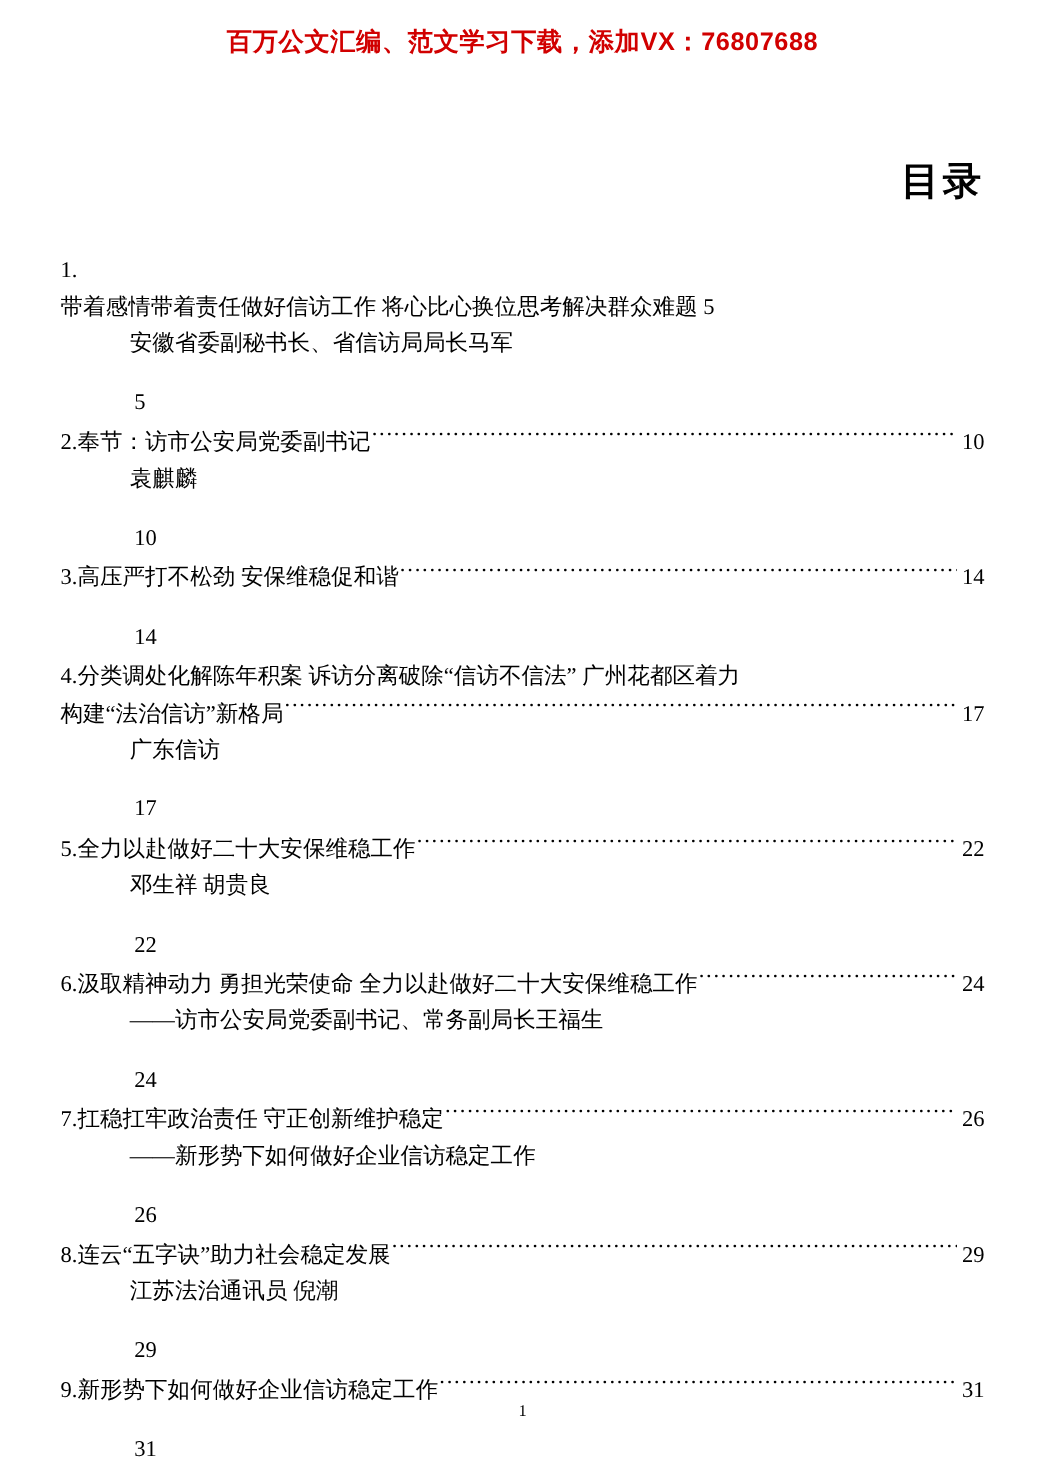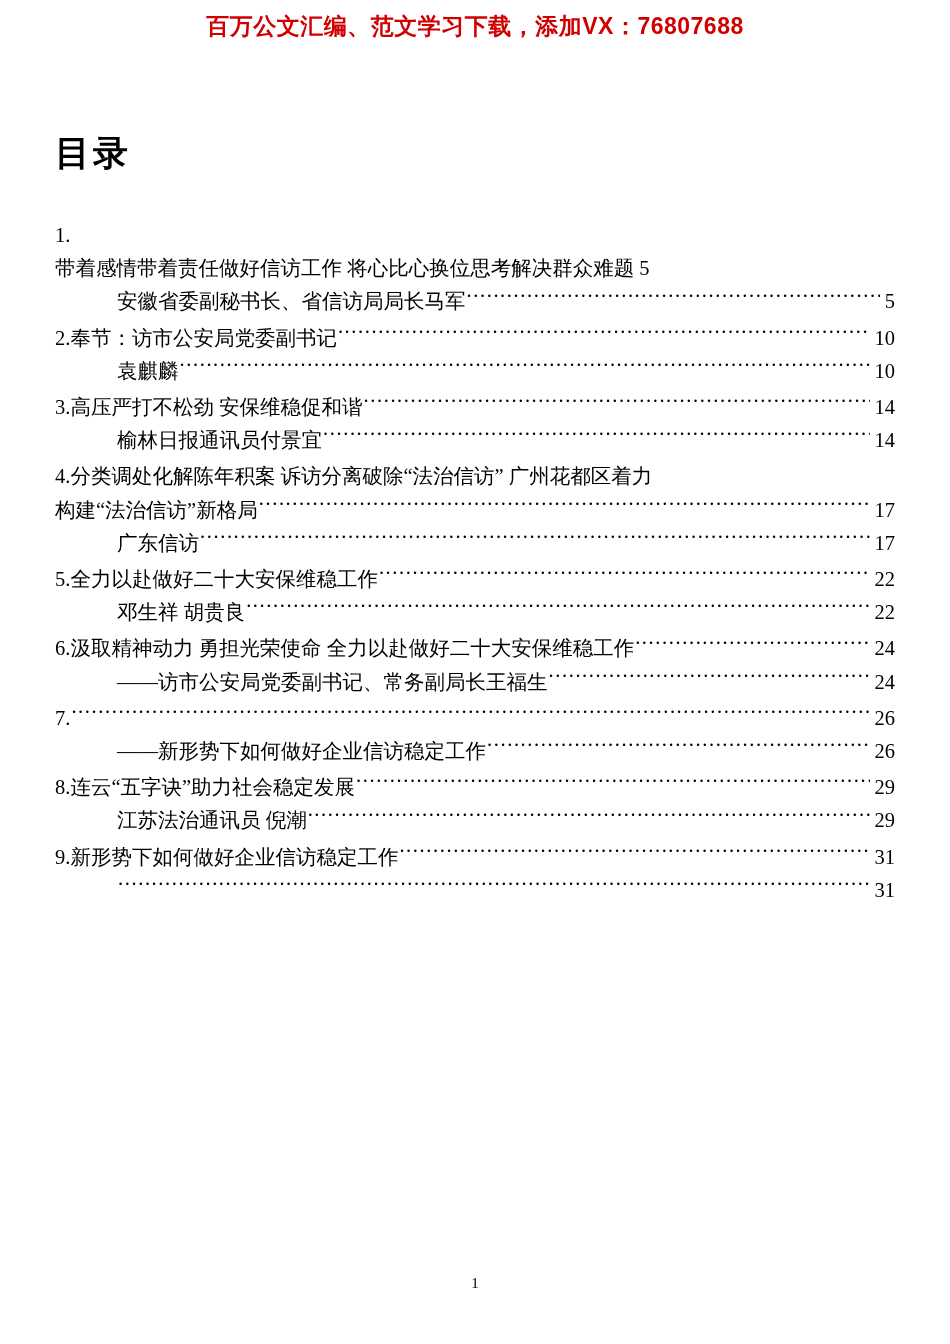--- a/index.html
+++ b/index.html
@@ -22,25 +22,25 @@
     box-sizing: border-box;
     padding: 0 55px;
   }
   .banner {
     text-align: center;
     color: #d10000;
     font-family: "Liberation Sans", sans-serif;
     font-weight: bold;
     font-size: 23px;
     letter-spacing: 0.5px;
-    padding-top: 11px;
+    padding-top: 22px;
     white-space: nowrap;
   }
   .doc-title {
-    text-align: left;
+    text-align: right;
     font-size: 35px;
     font-weight: bold;
     letter-spacing: 3px;
     margin-top: 88px;
     margin-bottom: 42px;
     font-family: "Liberation Sans", sans-serif;
   }
   .toc {
     margin-top: 6px;
   }
@@ -77,20 +77,21 @@
     left: 0;
   }
   .line .pg {
     flex: 0 0 auto;
     padding-left: 4px;
     font-size: 20.5px;
   }
 
   .sub {
     padding-left: 62px;
+    flex-direction: column;
   }
   .num-only {
     font-size: 20.5px;
     line-height: 1.62;
   }
   .wrap-line {
     font-size: 20.5px;
     line-height: 1.62;
     white-space: nowrap;
   }
@@ -141,29 +142,28 @@
     </div>
 
     <div class="entry">
       <div class="line">
         <span class="txt">3.</span>
         <span class="txt">高压严打不松劲 安保维稳促和谐</span>
         <span class="leader"></span>
         <span class="pg">14</span>
       </div>
       <div class="line sub">
-        <span class="txt">榆林日报通讯员付景宜</span>
         <span class="leader"></span>
         <span class="pg">14</span>
       </div>
     </div>
 
     <div class="entry">
       <div class="wrap-line">
-        <span>4.</span><span>分类调处化解陈年积案 诉访分离破除“法治信访” 广州花都区着力</span>
+        <span>4.</span><span>分类调处化解陈年积案 诉访分离破除“信访不信法” 广州花都区着力</span>
       </div>
       <div class="line">
         <span class="txt">构建“法治信访”新格局</span>
         <span class="leader"></span>
         <span class="pg">17</span>
       </div>
       <div class="line sub">
         <span class="txt">广东信访</span>
         <span class="leader"></span>
         <span class="pg">17</span>
@@ -194,20 +194,21 @@
       <div class="line sub">
         <span class="txt">——访市公安局党委副书记、常务副局长王福生</span>
         <span class="leader"></span>
         <span class="pg">24</span>
       </div>
     </div>
 
     <div class="entry">
       <div class="line">
         <span class="txt">7.</span>
+        <span class="txt">扛稳扛牢政治责任 守正创新维护稳定</span>
         <span class="leader"></span>
         <span class="pg">26</span>
       </div>
       <div class="line sub">
         <span class="txt">——新形势下如何做好企业信访稳定工作</span>
         <span class="leader"></span>
         <span class="pg">26</span>
       </div>
     </div>
 

